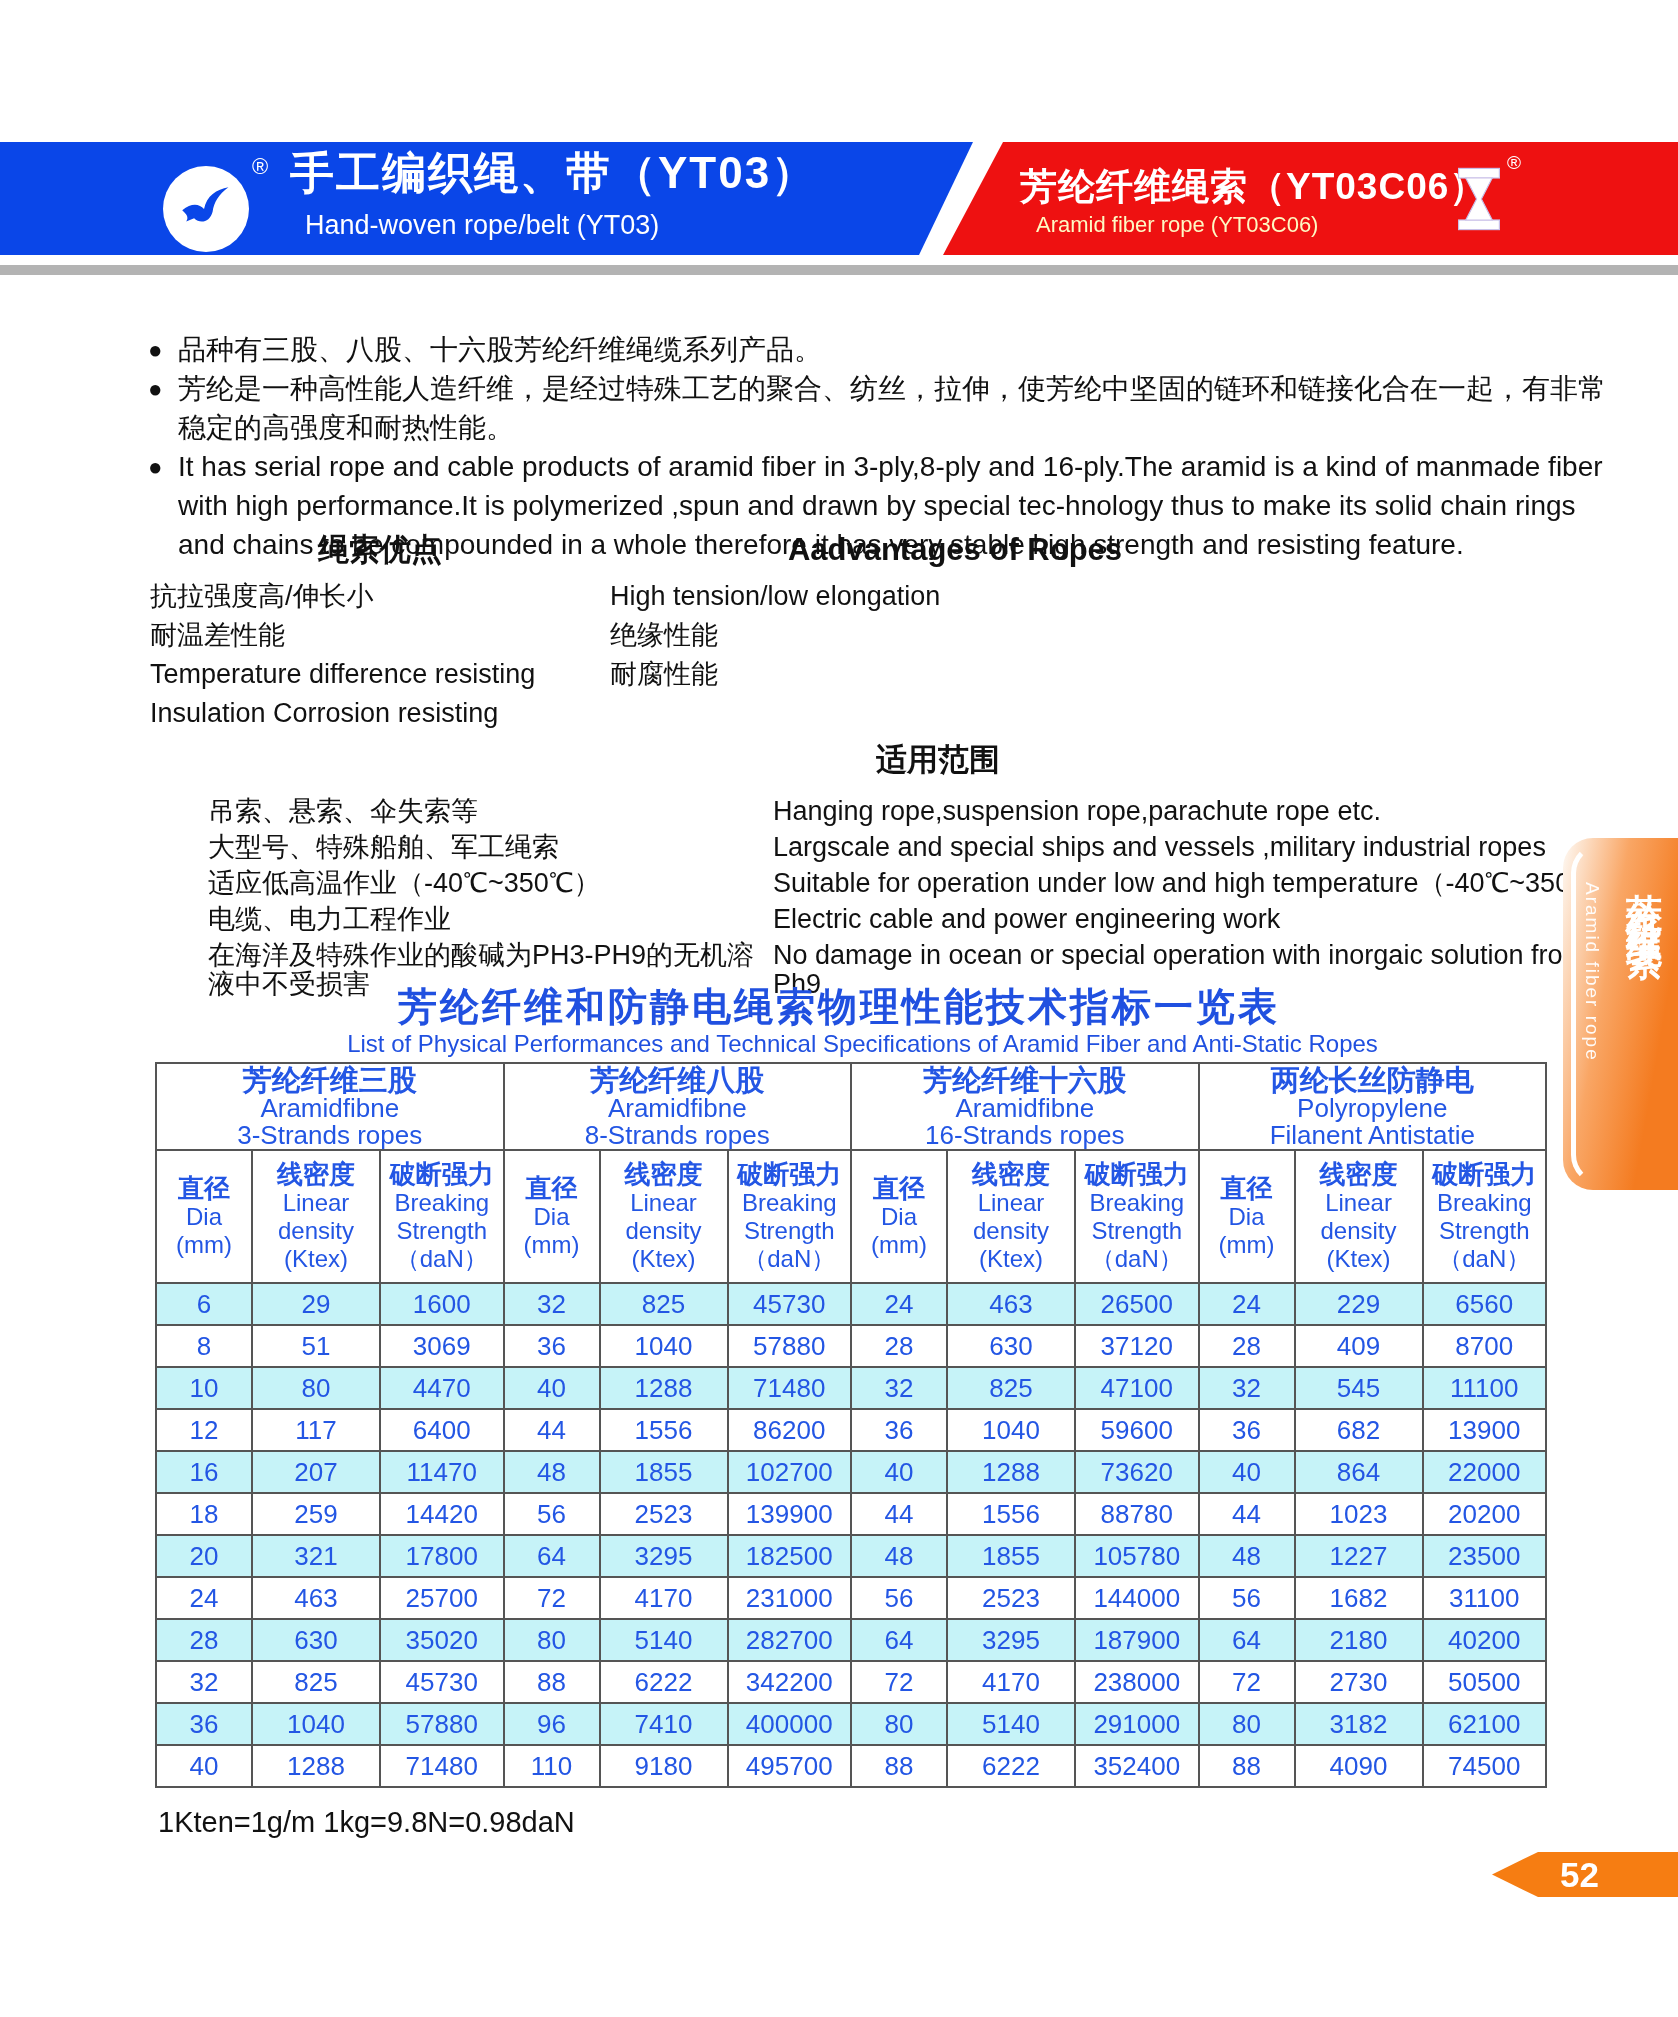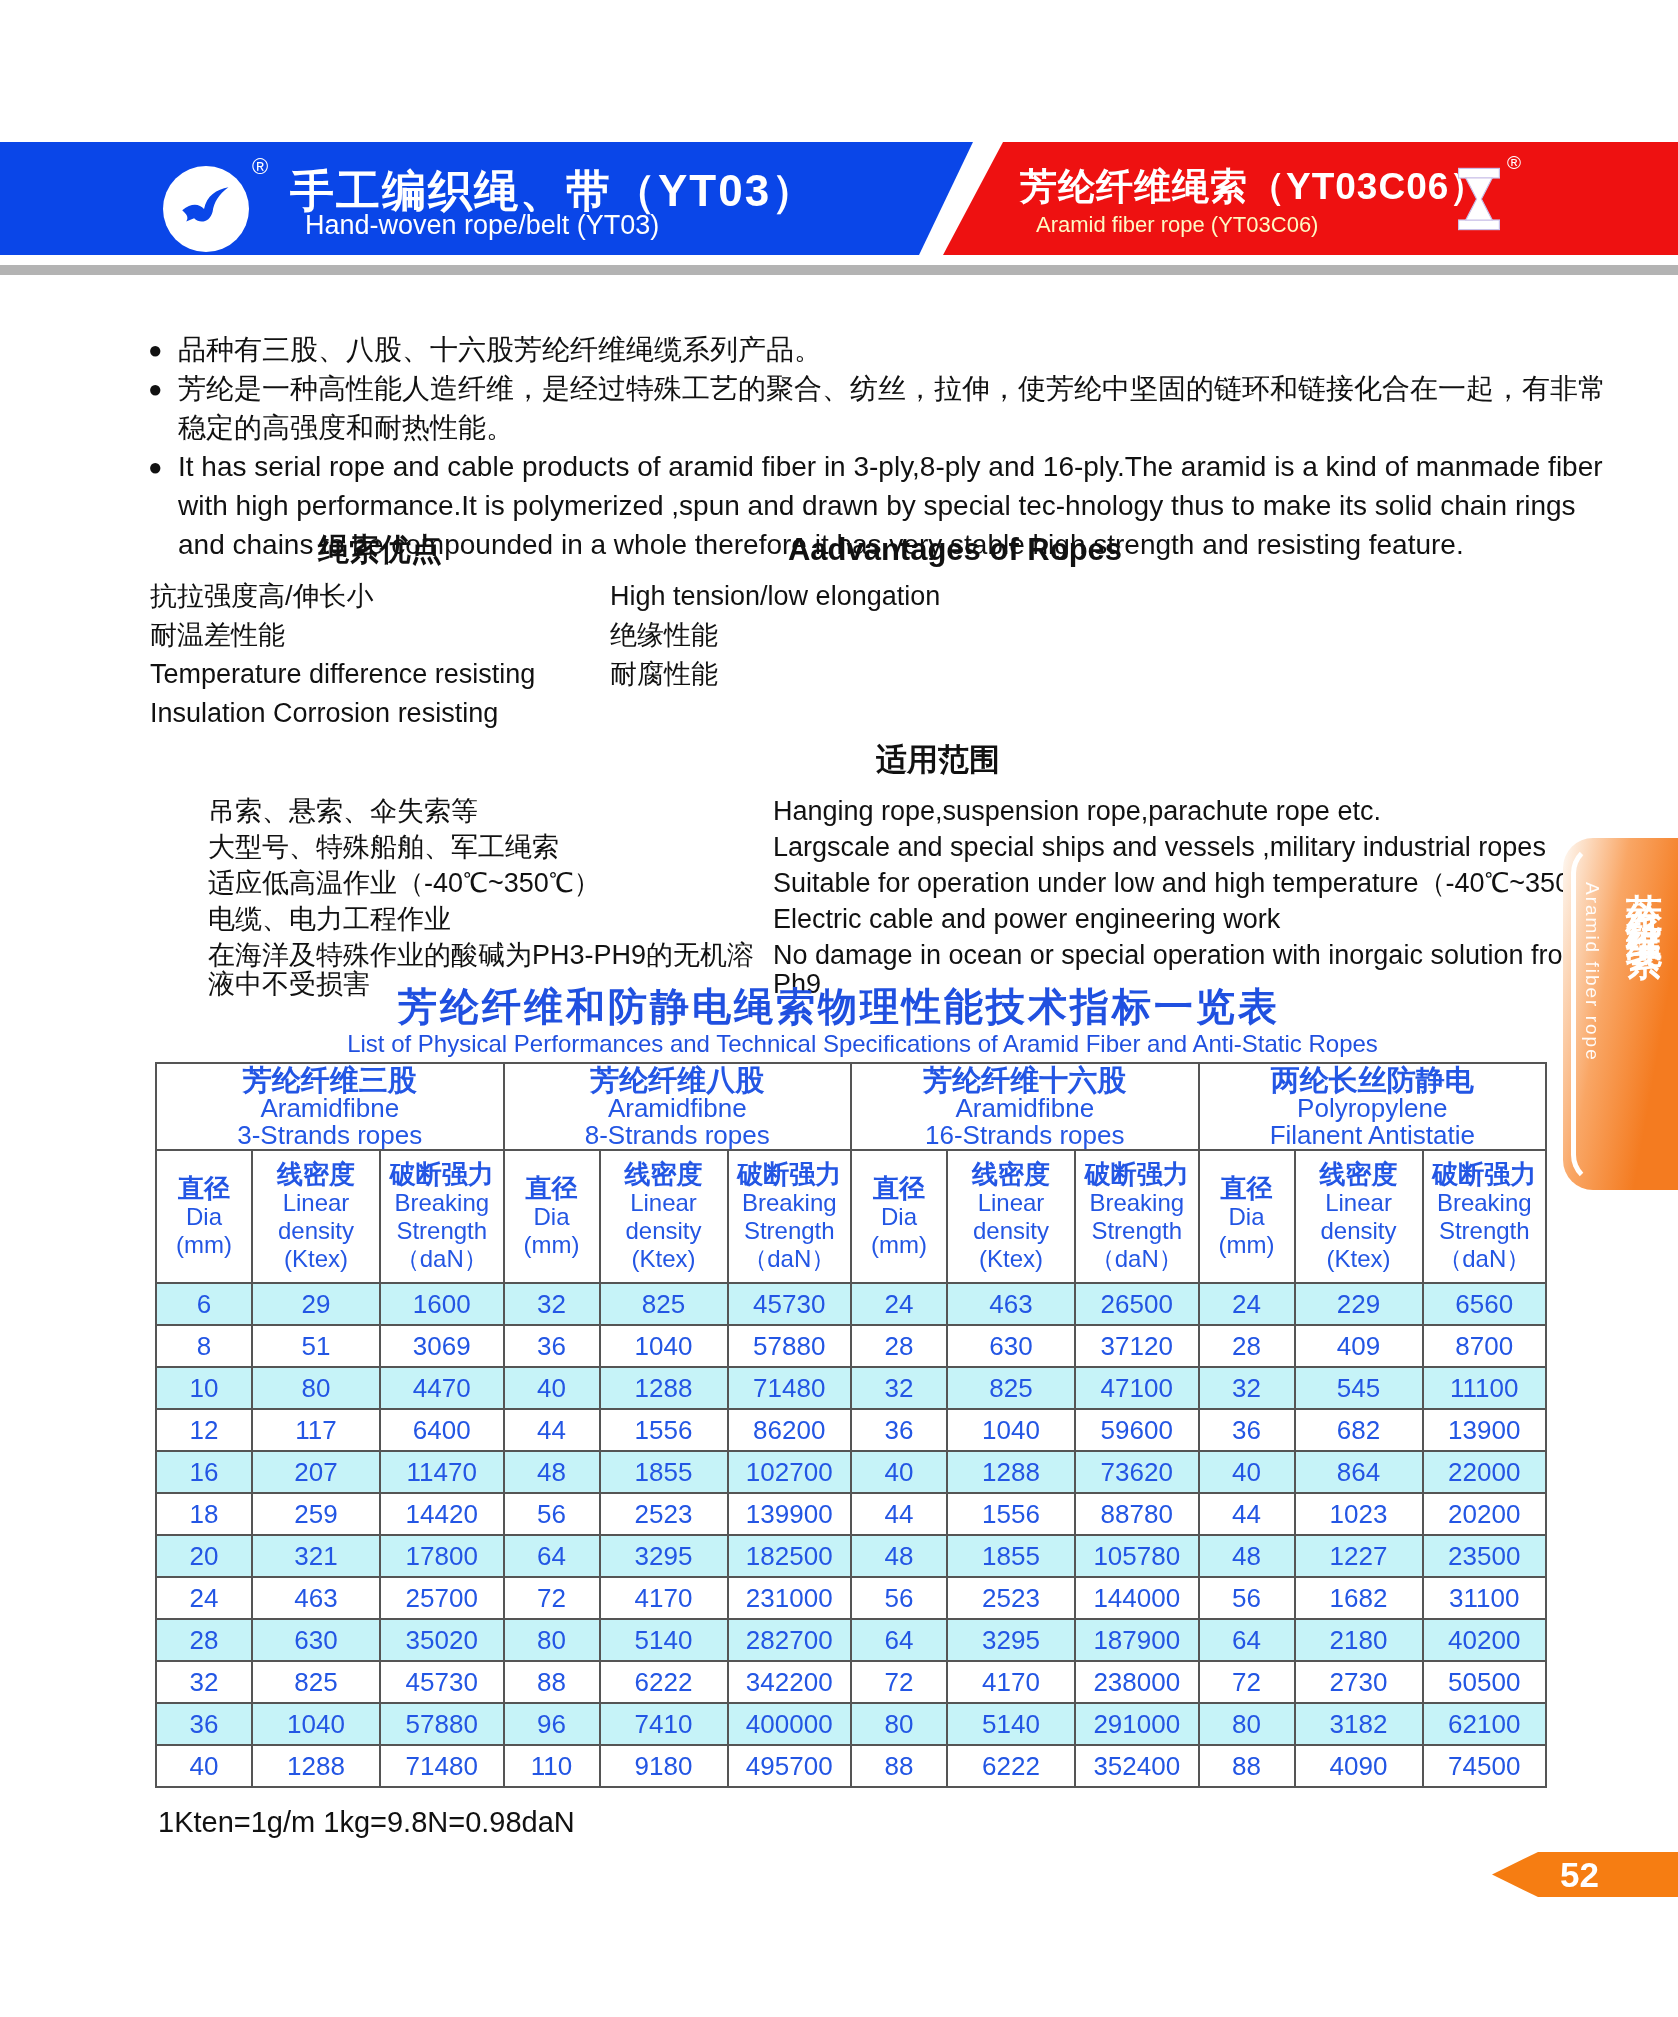--- a/index.html
+++ b/index.html
@@ -15,21 +15,21 @@
 
   
   .banner { position:absolute; top:142px; left:0; width:1678px; height:113px; }
   .banner-blue { position:absolute; left:0; top:0; width:973px; height:113px;
     background:var(--blue); clip-path:polygon(0 0,100% 0,calc(100% - 54px) 100%,0 100%); }
   .banner-red { position:absolute; left:943px; top:0; width:735px; height:113px;
     background:var(--red); clip-path:polygon(60px 0,100% 0,100% 100%,0 100%); }
   .logo-circle { position:absolute; left:163px; top:24px; width:86px; height:86px;
     background:#fff; border-radius:50%; display:flex; align-items:center; justify-content:center; }
   .reg-left { position:absolute; left:252px; top:12px; color:#fff; font-size:22px; }
-  .bt-title { position:absolute; left:290px; top:20px; color:#fff; font-size:44px;
+  .bt-title { position:absolute; left:290px; top:2px; color:#fff; font-size:44px;
     font-weight:bold; letter-spacing:2px; white-space:nowrap; }
   .bt-sub { position:absolute; left:293px; top:68px; color:#fff; font-size:27px; white-space:nowrap;margin-left:12px; }
   .rt-title { position:absolute; left:77px; top:20px; color:#fff; font-size:37px;
     font-weight:bold; letter-spacing:1px; white-space:nowrap; }
   .rt-sub { position:absolute; left:93px; top:70px; color:#fef9c3; font-size:22px; white-space:nowrap; }
   .logo-hourglass { position:absolute; left:512px; top:20px; width:48px; height:74px; }
   .reg-right { position:absolute; left:564px; top:10px; color:#fff; font-size:19px; }
 
   .gray-bar { position:absolute; top:265px; left:0; width:1678px; height:10px; background:var(--graybar); }
 

